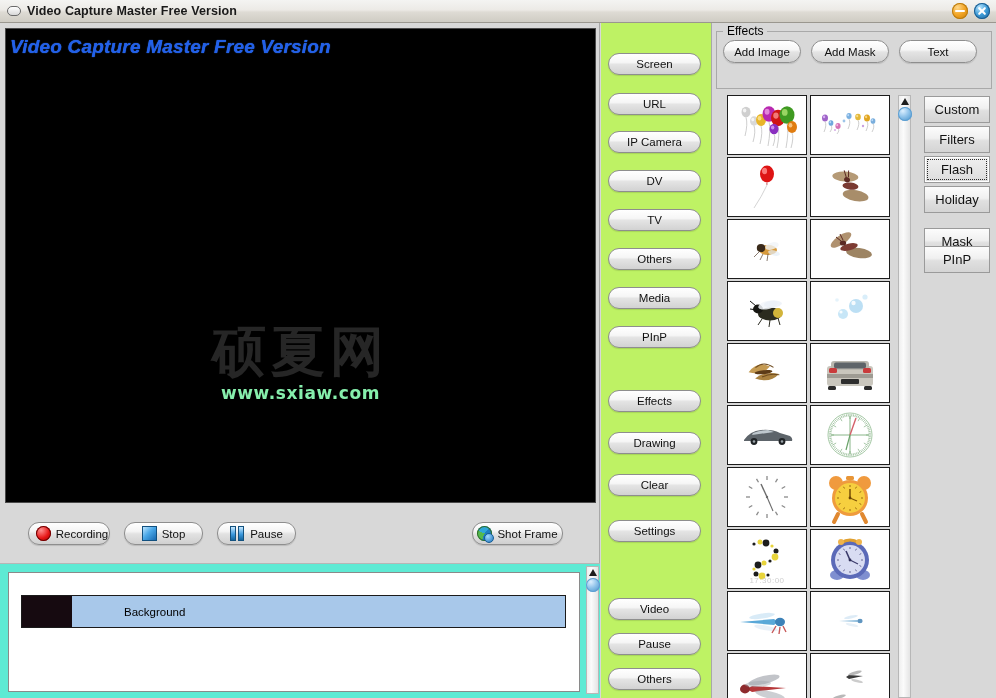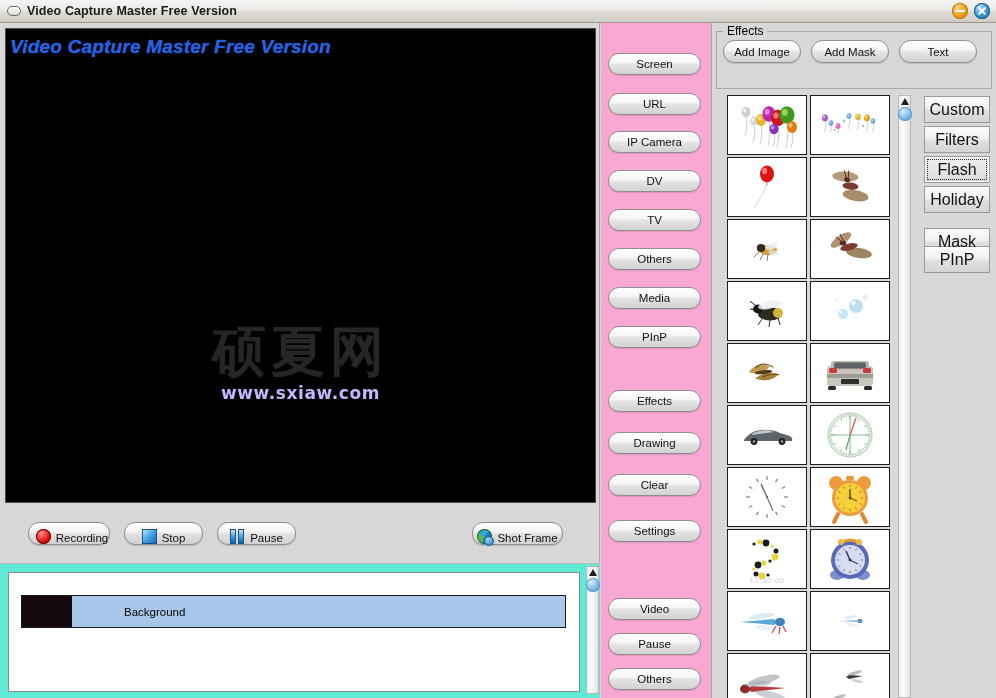--- a/index.html
+++ b/index.html
@@ -79,33 +79,33 @@
     position: absolute; left: 0; right: 0; top: 296px;
     text-align: center; user-select: none;
   }
   #wm-cn {
     font-size: 54px; font-weight: bold; color: #262626;
     letter-spacing: 5px; line-height: 1;
     font-family: "DejaVu Sans", sans-serif;
   }
   #wm-url {
     margin-top: 4px; font-size: 17px; font-weight: bold;
-    color: #c4b5fd; letter-spacing: .6px;
+    color: #86efac; letter-spacing: .6px;
     font-family: "DejaVu Sans", sans-serif;
   }
 
   
   #playbar {
     position: absolute; left: 0; top: 485px; width: 600px; height: 55px;
   }
   .pill {
     border: 1px solid #8e8e8e; border-radius: 11px;
     background: linear-gradient(to bottom, #ffffff 0%, #f4f4f4 40%, #e2e2e2 52%, #d0d0d0 100%);
     color: #111; font-size: 11.5px;
-    display: inline-flex; align-items: flex-end; justify-content: center;
+    display: inline-flex; align-items: center; justify-content: center;
     cursor: default; user-select: none;
     box-shadow: 0 1px 1px rgba(0,0,0,.14);
   }
   #btn-recording { position: absolute; left: 28px; top: 522px; width: 82px; height: 23px; padding-left: 6px; }
   #btn-stop      { position: absolute; left: 124px; top: 522px; width: 79px; height: 23px; }
   #btn-pause     { position: absolute; left: 217px; top: 522px; width: 79px; height: 23px; }
   #btn-shotframe { position: absolute; left: 472px; top: 522px; width: 91px; height: 23px; }
   .ico { width: 15px; height: 15px; margin-right: 5px; flex: 0 0 auto; display:inline-block; position: relative; }
   .ico-rec {
     border-radius: 50%;
@@ -169,21 +169,21 @@
     position: absolute; left: -1px; top: 11px; width: 14px; height: 14px;
     border-radius: 50%;
     background: radial-gradient(circle at 35% 28%, #dcefff 0%, #8ec2ea 45%, #3f8cc6 100%);
     box-shadow: inset 0 0 0 1px #5d9fd2;
   }
   #timeline-scroll { left: 586px; top: 566px; height: 128px; }
 
   
   #mid-col {
     position: absolute; left: 601px; top: 23px; width: 111px; height: 675px;
-    background: #f9a8d4; border-right: 1px solid #a8a8a8;
+    background: #bef264; border-right: 1px solid #a8a8a8;
   }
   .mbtn {
     position: absolute; left: 7px; width: 93px; height: 22px;
     border: 1px solid #8e8e8e; border-radius: 11px;
     background: linear-gradient(to bottom, #ffffff 0%, #f6f6f6 42%, #e4e4e4 52%, #d2d2d2 100%);
     display: flex; align-items: center; justify-content: center;
     font-size: 11.5px; color: #111; user-select: none; cursor: default;
     box-shadow: 0 1px 1px rgba(0,0,0,.12);
   }
 
@@ -230,21 +230,21 @@
   
   #cat-col {
     position: absolute; left: 922px; top: 96px; width: 70px; height: 190px;
     background: #d8d8d8;
   }
   .cbtn {
     position: absolute; left: 2px; width: 66px; height: 27px;
     border: 1px solid #9a9a9a;
     background: linear-gradient(to bottom, #fcfcfc 0%, #f0f0f0 45%, #e0e0e0 55%, #d4d4d4 100%);
     display: flex; align-items: center; justify-content: center;
-    font-size: 16px; color: #111; user-select: none; cursor: default;
+    font-size: 13px; color: #111; user-select: none; cursor: default;
   }
   .cbtn.sel {
     background: linear-gradient(to bottom, #f0f0f0 0%, #e6e6e6 50%, #dcdcdc 100%);
     box-shadow: inset 0 0 0 1px #ffffff;
   }
   .cbtn.sel::after {
     content: ""; position: absolute; left: 2px; right: 2px; top: 2px; bottom: 2px;
     border: 1px dotted #2a2a2a;
   }
 </style>

